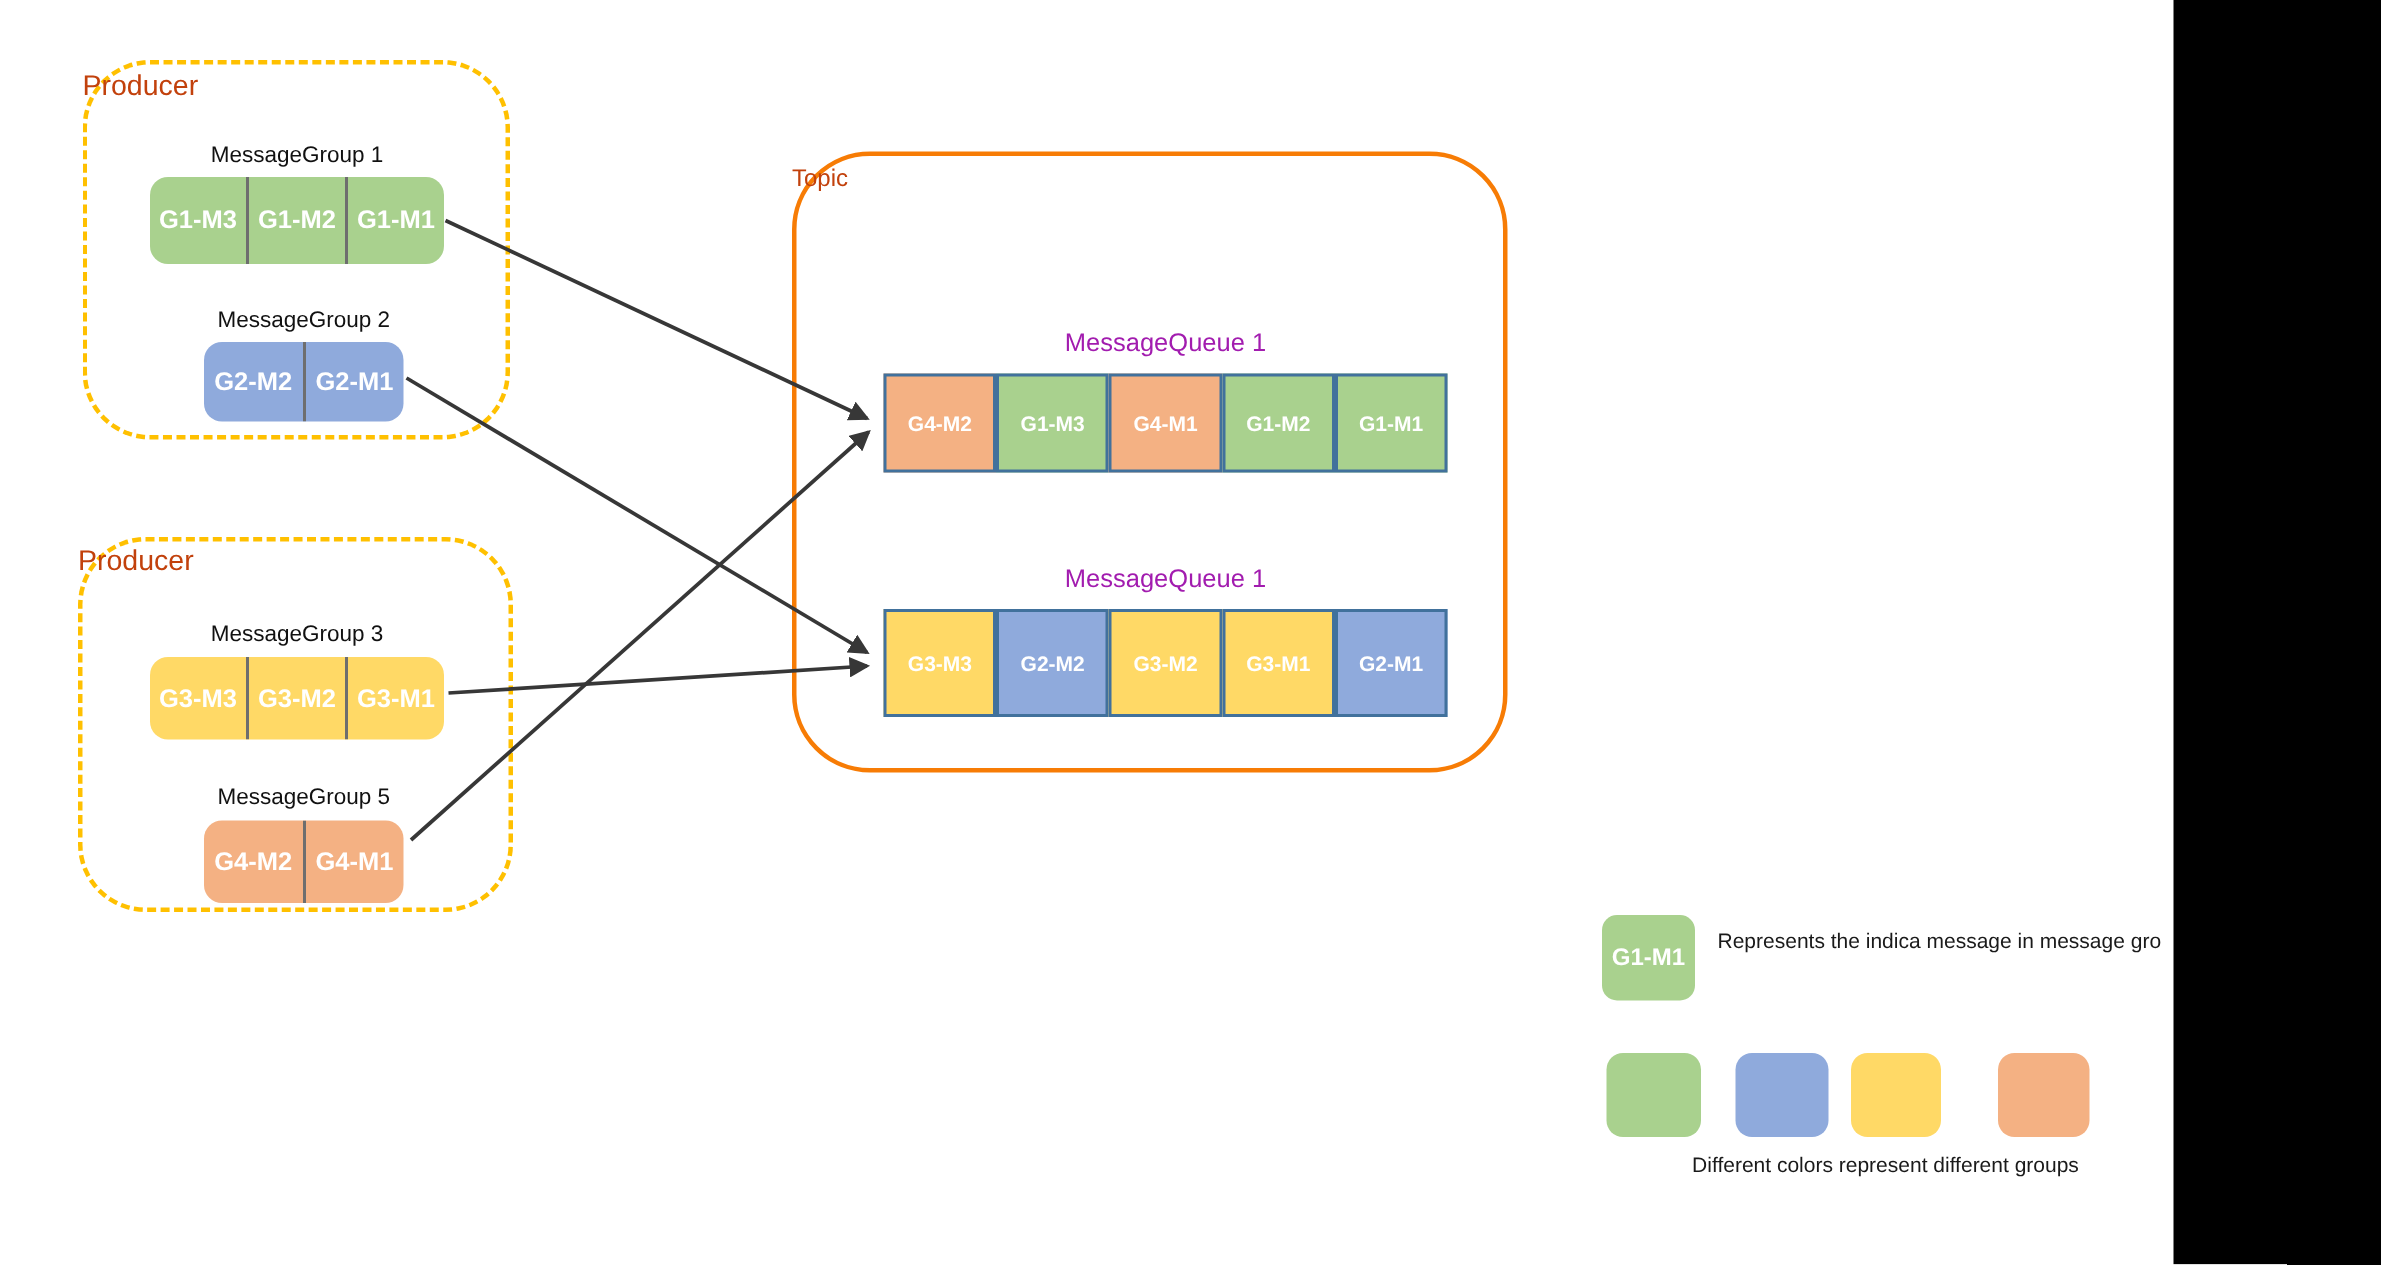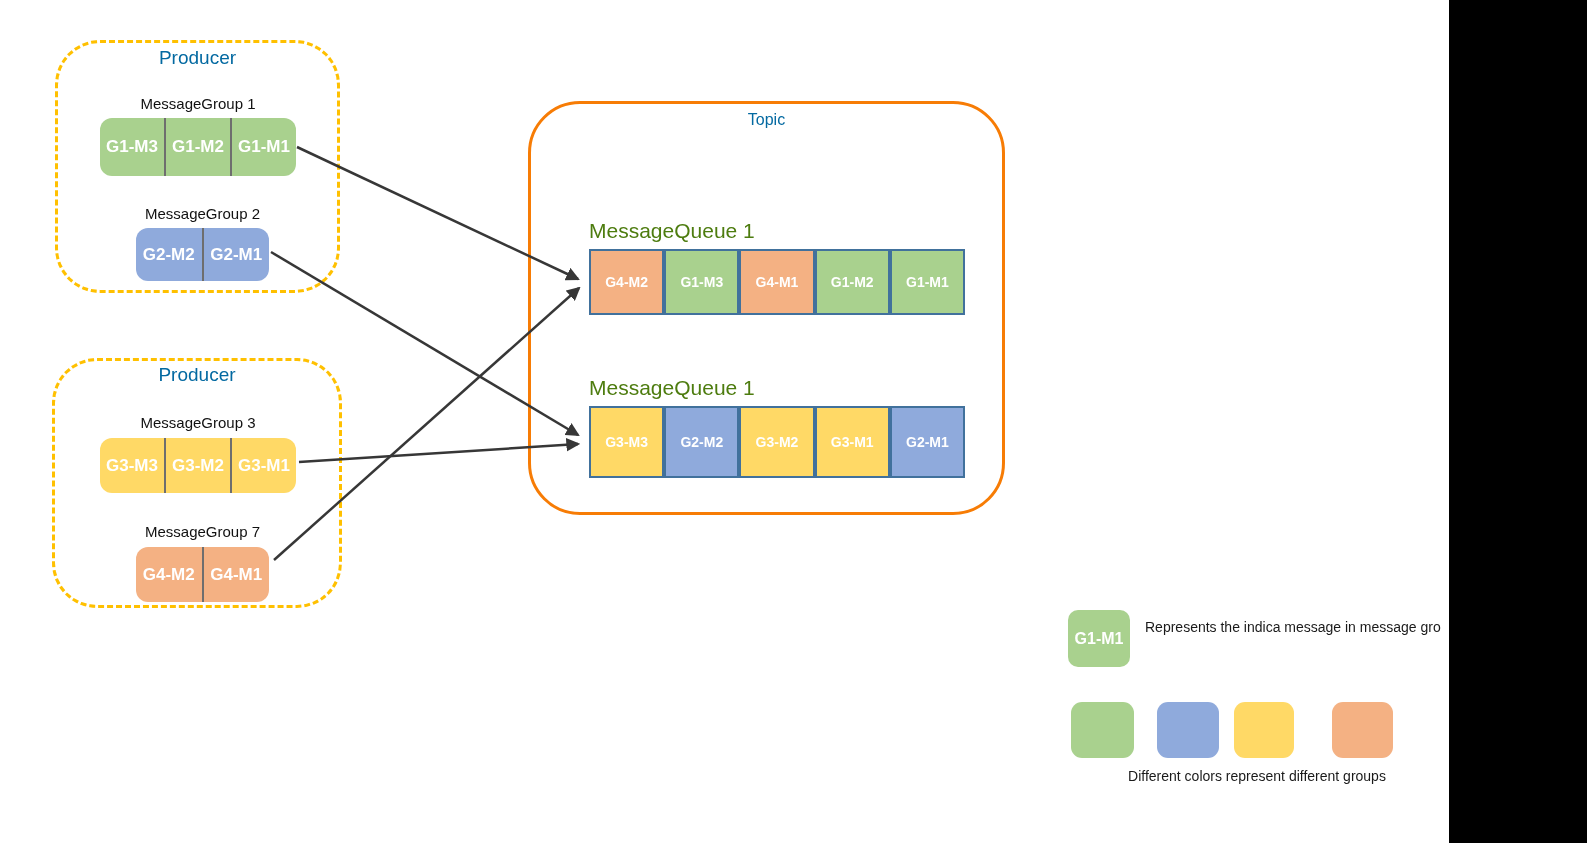--- a/index.html
+++ b/index.html
@@ -1,25 +1,25 @@
 <!DOCTYPE html>
 <html style="--green: #a9d18e; --blue: #8faadc; --yellow: #ffd966; --orange: #f4b183; --producer-border: #ffc000; --topic-border: #f77c05; --queue-cell-border: #41719c; --divider: #6e6e6e; --arrow: #373737; --redaction: #000000;"><head>
 <meta charset="utf-8">
 <style>
   html,body{margin:0;padding:0;background:#fff}
   .canvas{position:relative;width:1587px;height:843px;background:#ffffff;
           font-family:"Liberation Sans",sans-serif;overflow:hidden}
   .abs{position:absolute}
   .producer-box{border:3px dashed var(--producer-border);border-radius:45px;box-sizing:border-box}
   .topic-box{border:3px solid var(--topic-border);border-radius:52px;box-sizing:border-box}
-  .title{text-align:center;color:#0369a1}
+  .title{text-align:left;color:#c2410c}
   .producer-title{font-size:19px}
   .topic-title{font-size:16px}
   .group-label{font-size:15px;text-align:center;color:#111}
-  .queue-label{font-size:21px;text-align:left;color:#4d7c0f}
+  .queue-label{font-size:17px;text-align:center;color:#a21caf}
   .group-bar{display:flex;border-radius:12px;overflow:hidden}
   .group-bar .gcell{flex:1;display:flex;align-items:center;justify-content:center;
                     color:#fff;font-weight:bold;font-size:17px}
   .group-bar .gcell + .gcell{border-left:2px solid var(--divider)}
   .queue-row{display:flex}
   .queue-row .qcell{flex:1;border:2px solid var(--queue-cell-border);box-sizing:border-box;
                     display:flex;align-items:center;justify-content:center;
                     color:#fff;font-weight:bold;font-size:14px}
   .legend-sample{border-radius:10px;display:flex;align-items:center;justify-content:center;
                  color:#fff;font-weight:bold;font-size:16px}
@@ -53,21 +53,21 @@
   <div class="abs producer-box" style="left:52px;top:358px;width:290px;height:250px"></div>
   <div class="abs title producer-title" style="left:52px;top:364px;width:290px">Producer</div>
 
   <div class="abs group-label" style="left:100px;top:414px;width:196px">MessageGroup 3</div>
   <div class="abs group-bar" style="left: 100px; top: 438px; width: 196px; height: 55px; background: rgb(255, 217, 102);">
     <div class="gcell">G3-M3</div>
     <div class="gcell">G3-M2</div>
     <div class="gcell">G3-M1</div>
   </div>
 
-  <div class="abs group-label" style="left:136px;top:523px;width:133px">MessageGroup 7</div>
+  <div class="abs group-label" style="left:136px;top:523px;width:133px">MessageGroup 5</div>
   <div class="abs group-bar" style="left: 136px; top: 547px; width: 133px; height: 55px; background: rgb(244, 177, 131);">
     <div class="gcell">G4-M2</div>
     <div class="gcell">G4-M1</div>
   </div>
 
   <div class="abs topic-box" style="left:528px;top:101px;width:477px;height:414px"></div>
   <div class="abs title topic-title" style="left:528px;top:111px;width:477px">Topic</div>
 
   <div class="abs queue-label" style="left:589px;top:219px;width:376px">MessageQueue 1</div>
   <div class="abs queue-row" style="left:589px;top:249px;width:376px;height:66px">

